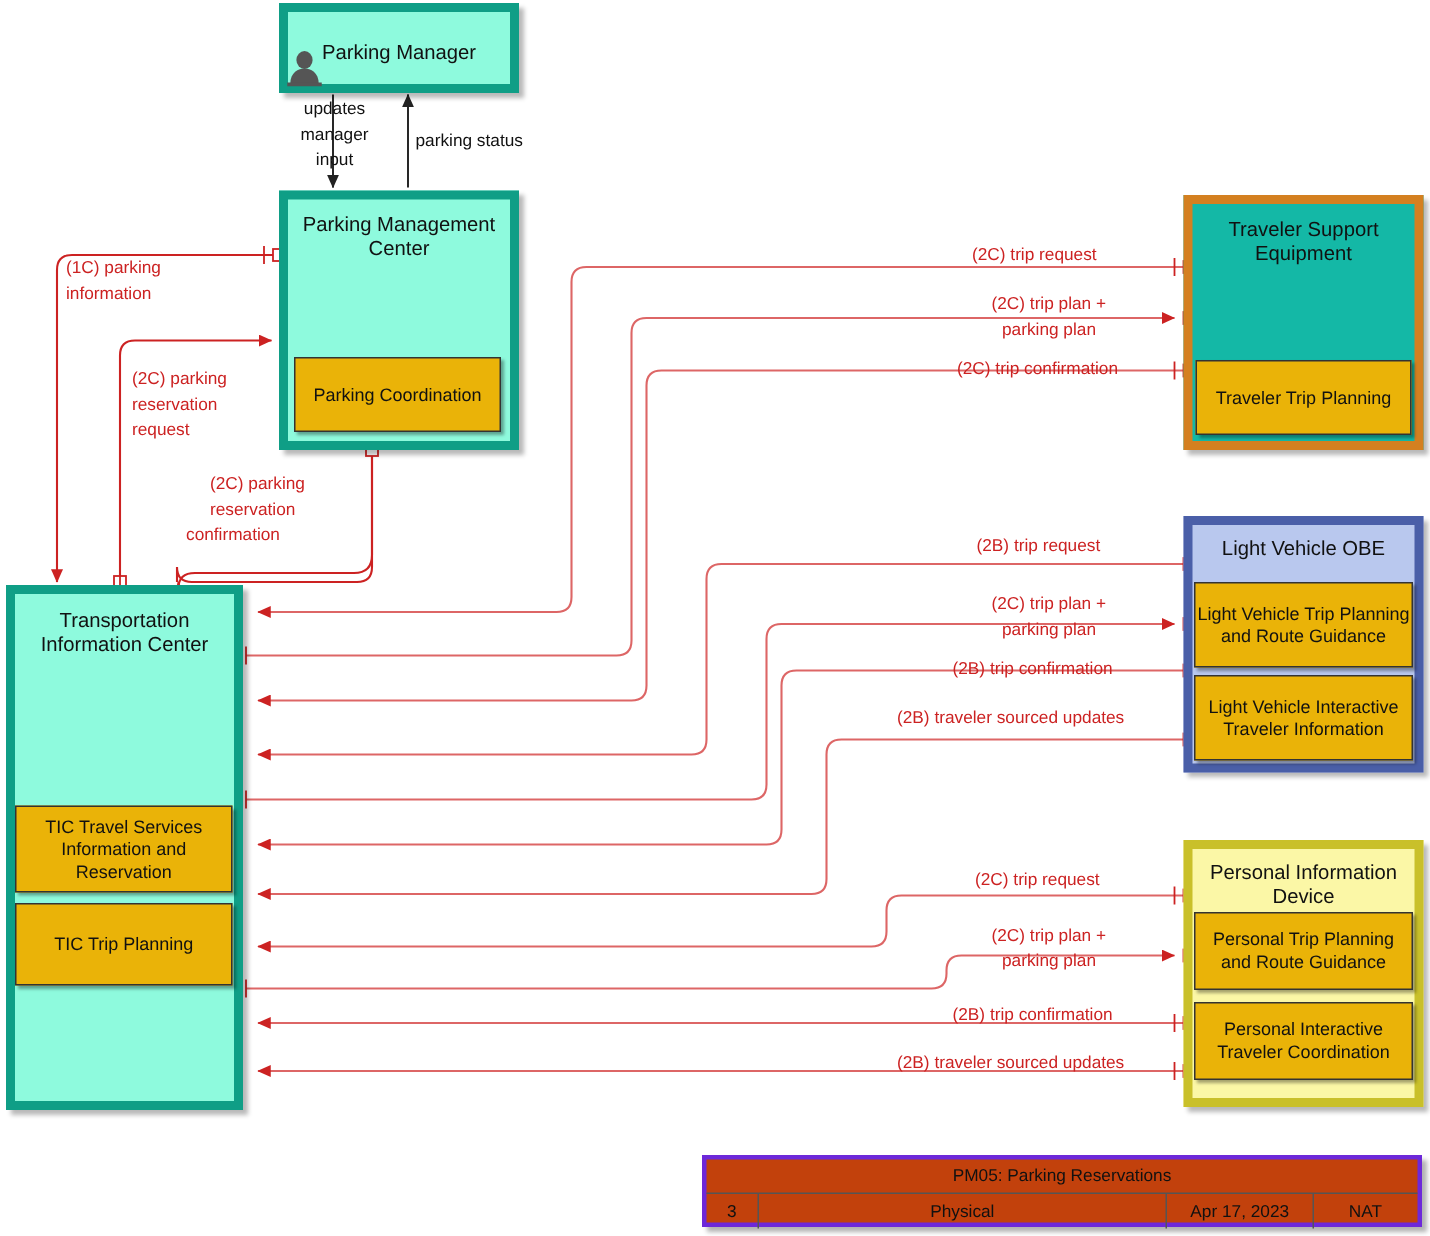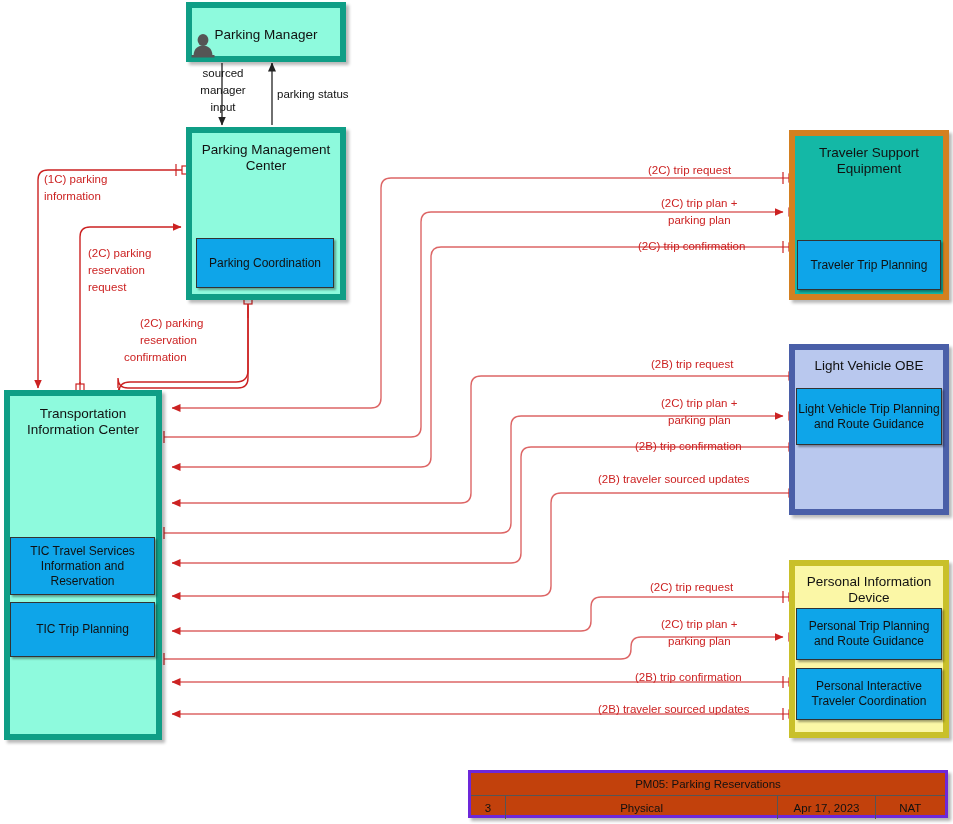--- a/index.html
+++ b/index.html
@@ -4,21 +4,21 @@
 <style>
   html,body{margin:0;padding:0;background:#ffffff;}
   body{width:953px;height:824px;overflow:hidden;
        font-family:"Liberation Sans","DejaVu Sans",sans-serif;}
   #stage{position:relative;width:953px;height:824px;}
   svg{position:absolute;left:0;top:0;}
   .box{position:absolute;box-sizing:border-box;border:6px solid #d946ef;
        box-shadow:3px 3px 3px rgba(0,0,0,.28);}
   .boxtitle{position:absolute;left:0;right:0;text-align:center;
             font-size:13.5px;color:#111;line-height:1.22;}
-  .subbox{position:absolute;box-sizing:border-box;background:#0ea5e9;
+  .subbox{position:absolute;box-sizing:border-box;background:#eab308;
           border:1px solid #333;box-shadow:2px 2px 2px rgba(0,0,0,.35);
           display:flex;align-items:center;justify-content:center;
           text-align:center;font-size:12px;color:#111;line-height:1.25;}
   .teal{background:#8efadd;border-color:#0f9e86;}
   .orange{background:#14b8a6;border-color:#d48020;}
   .blue{background:#b9c8ee;border-color:#4a5fa8;}
   .yellow{background:#fbf7a6;border-color:#c9c02a;}
   .flowlabel{position:absolute;color:#cc2222;font-size:11.5px;
              line-height:1.18;white-space:nowrap;}
   .blacklabel{position:absolute;color:#111;font-size:11.5px;
@@ -118,21 +118,21 @@
 
   <div class="box teal" style="left:186px;top:2px;width:160px;height:60px;">
     <div class="boxtitle" style="top:19px;">Parking Manager</div>
   </div>
   <svg class="person" width="26" height="26" style="left:190px;top:32px;">
     <ellipse cx="13" cy="8" rx="5.4" ry="6" fill="#555"></ellipse>
     <path d="M3.5,24 C3.5,16 9,13.6 13,13.6 C17,13.6 22.5,16 22.5,24 Z" fill="#555"></path>
     <rect x="1.5" y="23" width="23" height="2.5" fill="#555"></rect>
   </svg>
 
-  <span class="blacklabel" style="left:193px;top:67px;width:60px;">sourced</span>
+  <span class="blacklabel" style="left:193px;top:67px;width:60px;">updates</span>
   <span class="blacklabel" style="left:188px;top:84px;width:70px;">manager</span>
   <span class="blacklabel" style="left:196px;top:101px;width:54px;">input</span>
   <span class="blacklabel" style="left:277px;top:88px;">parking status</span>
 
   <div class="box teal" style="left:186px;top:127px;width:160px;height:173px;">
     <div class="boxtitle" style="top:9px;padding:0 8px;">Parking Management Center</div>
   </div>
   <div class="subbox" style="left:196px;top:238px;width:138px;height:50px;">
     <span>Parking Coordination</span>
   </div>
@@ -152,20 +152,23 @@
   </div>
   <div class="subbox" style="left:797px;top:240px;width:144px;height:50px;">
     <span>Traveler Trip Planning</span>
   </div>
 
   <div class="box blue" style="left:789px;top:344px;width:160px;height:171px;">
     <div class="boxtitle" style="top:8px;padding:0 8px;">Light Vehicle OBE</div>
   </div>
   <div class="subbox" style="left:796px;top:388px;width:146px;height:57px;">
     <span>Light Vehicle Trip Planning and Route Guidance</span>
+  </div>
+  <div class="subbox" style="left:796px;top:450px;width:146px;height:57px;">
+    <span>Light Vehicle Interactive Traveler Information</span>
   </div>
 
   <div class="box yellow" style="left:789px;top:560px;width:160px;height:178px;">
     <div class="boxtitle" style="top:8px;padding:0 8px;">Personal Information Device</div>
   </div>
   <div class="subbox" style="left:796px;top:608px;width:146px;height:52px;">
     <span>Personal Trip Planning and Route Guidance</span>
   </div>
   <div class="subbox" style="left:796px;top:668px;width:146px;height:52px;">
     <span>Personal Interactive Traveler Coordination</span>

